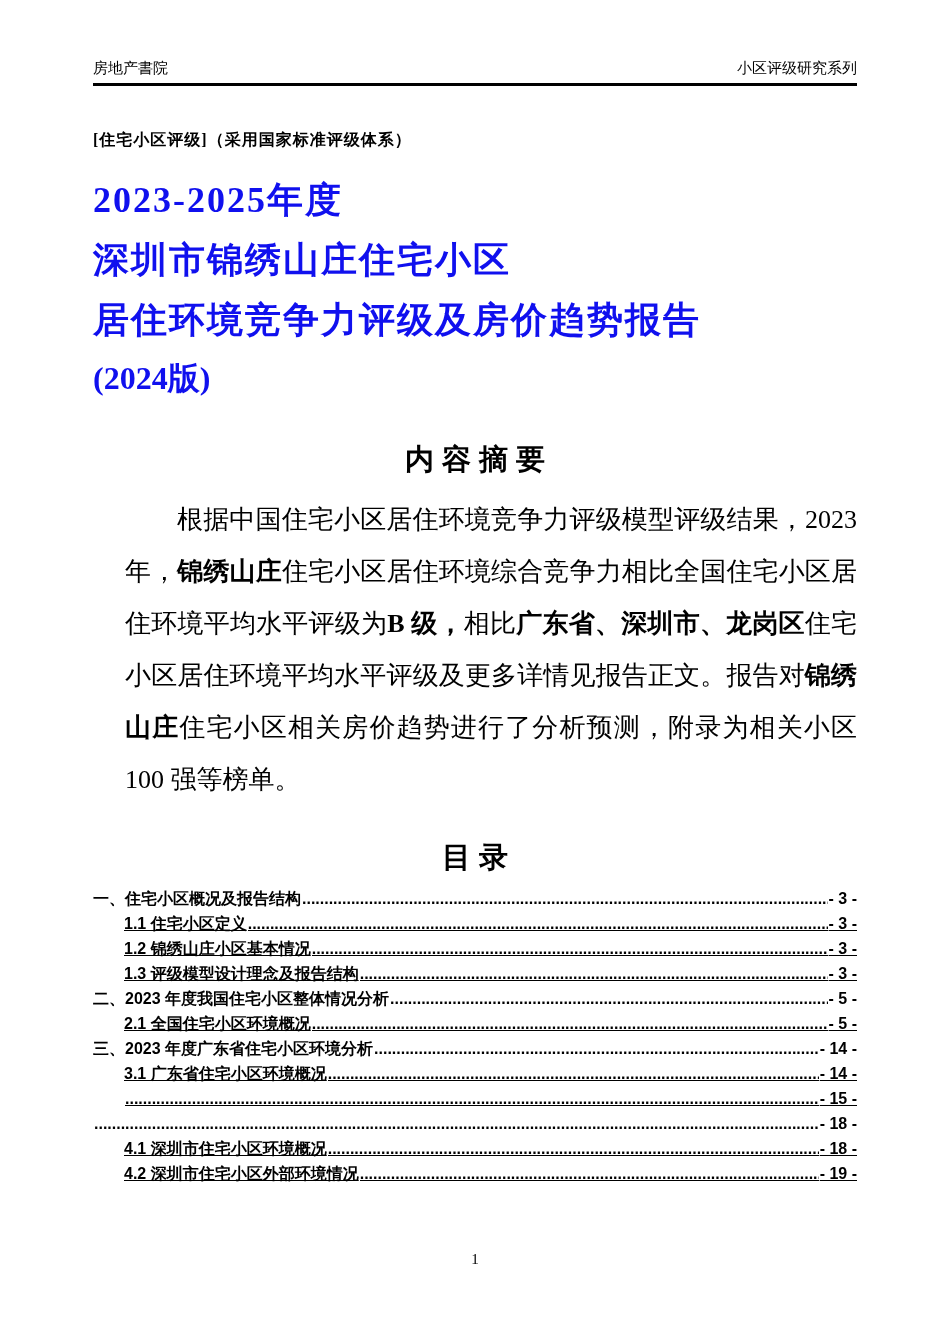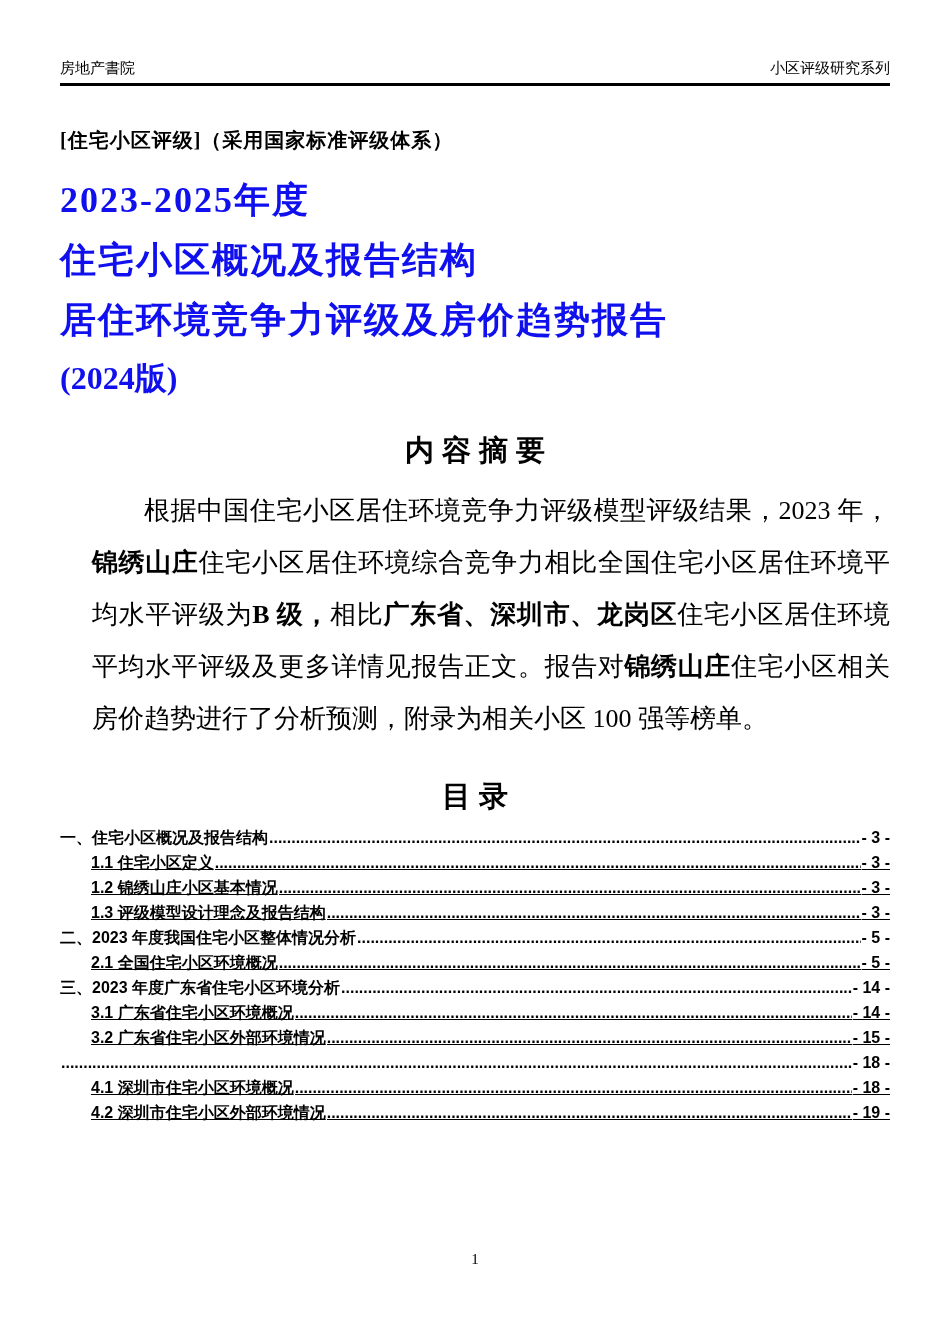--- a/index.html
+++ b/index.html
@@ -7,39 +7,39 @@
   .page {
     position: relative;
     width: 950px;
     height: 1344px;
     margin: 0 auto;
     background: #ffffff;
     color: #000;
     font-family: "Liberation Serif", serif;
     overflow: hidden;
   }
-  .content { padding: 0 60px; }
+  .content { padding: 0 93px; }
 
   
   .doc-header {
     display: flex;
     justify-content: space-between;
     align-items: flex-end;
     padding-top: 58px;
     padding-bottom: 5px;
     border-bottom: 3px solid #000;
     font-family: "Liberation Sans", sans-serif;
     font-size: 15px;
     line-height: 20px;
   }
 
   
   .subtitle {
     margin-top: 40px;
-    font-size: 20px;
+    font-size: 16px;
     font-weight: bold;
     letter-spacing: 1px;
     line-height: 28px;
   }
 
   
   .title-block { margin-top: 16px; text-align: left; }
   .title-line {
     font-size: 36px;
     font-weight: bold;
@@ -54,21 +54,21 @@
     color: var(--title-blue, #1010ee);
   }
 
   
   .section-heading {
     text-align: center;
     font-family: "Liberation Sans", sans-serif;
     font-weight: bold;
     font-size: 29px;
   }
-  .summary-heading { margin-top: 21px; line-height: 46px; }
+  .summary-heading { margin-top: 30px; line-height: 46px; }
   .toc-heading { margin-top: 28px; line-height: 46px; }
 
   
   .summary-para {
     margin-top: 12px;
     font-size: 26px;
     line-height: 52px;
     text-align: justify;
     text-indent: 2em;
     margin-left: 32px;
@@ -121,21 +121,21 @@
 
     <div class="doc-header">
       <span>房地产書院</span>
       <span>小区评级研究系列</span>
     </div>
 
     <div class="subtitle">[住宅小区评级]（采用国家标准评级体系）</div>
 
     <div class="title-block">
       <div class="title-line">2023-2025年度</div>
-      <div class="title-line">住宅小区概况及报告结构</div>
+      <div class="title-line">深圳市锦绣山庄住宅小区</div>
       <div class="title-line">居住环境竞争力评级及房价趋势报告</div>
       <div class="title-version">(2024版)</div>
     </div>
 
     <h2 class="section-heading summary-heading">内 容 摘 要</h2>
 
     <p class="summary-para"><span>根据中国住宅小区居住环境竞争力评级模型评级结果，2023 年，</span><span class="seg-bold">锦绣山庄</span><span>住宅小区居住环境综合竞争力相比全国住宅小区居住环境平均水平评级为</span><span class="seg-bold">B 级，</span><span>相比</span><span class="seg-bold">广东省、深圳市、龙岗区</span><span>住宅小区居住环境平均水平评级及更多详情见报告正文。报告对</span><span class="seg-bold">锦绣山庄</span><span>住宅小区相关房价趋势进行了分析预测，附录为相关小区 100 强等榜单。</span></p>
 
     <h2 class="section-heading toc-heading">目 录</h2>
 
@@ -174,21 +174,20 @@
           <span class="toc-label">三、2023 年度广东省住宅小区环境分析</span>
           <span class="toc-dots"></span>
           <span class="toc-page">- 14 -</span>
         </div>
         <div class="toc-row level-2">
           <span class="toc-label">3.1 广东省住宅小区环境概况</span>
           <span class="toc-dots"></span>
           <span class="toc-page">- 14 -</span>
         </div>
         <div class="toc-row level-2">
-          <span class="toc-label">3.2 广东省住宅小区外部环境情况</span>
           <span class="toc-dots"></span>
           <span class="toc-page">- 15 -</span>
         </div>
         <div class="toc-row level-1">
           <span class="toc-dots"></span>
           <span class="toc-page">- 18 -</span>
         </div>
         <div class="toc-row level-2">
           <span class="toc-label">4.1 深圳市住宅小区环境概况</span>
           <span class="toc-dots"></span>

